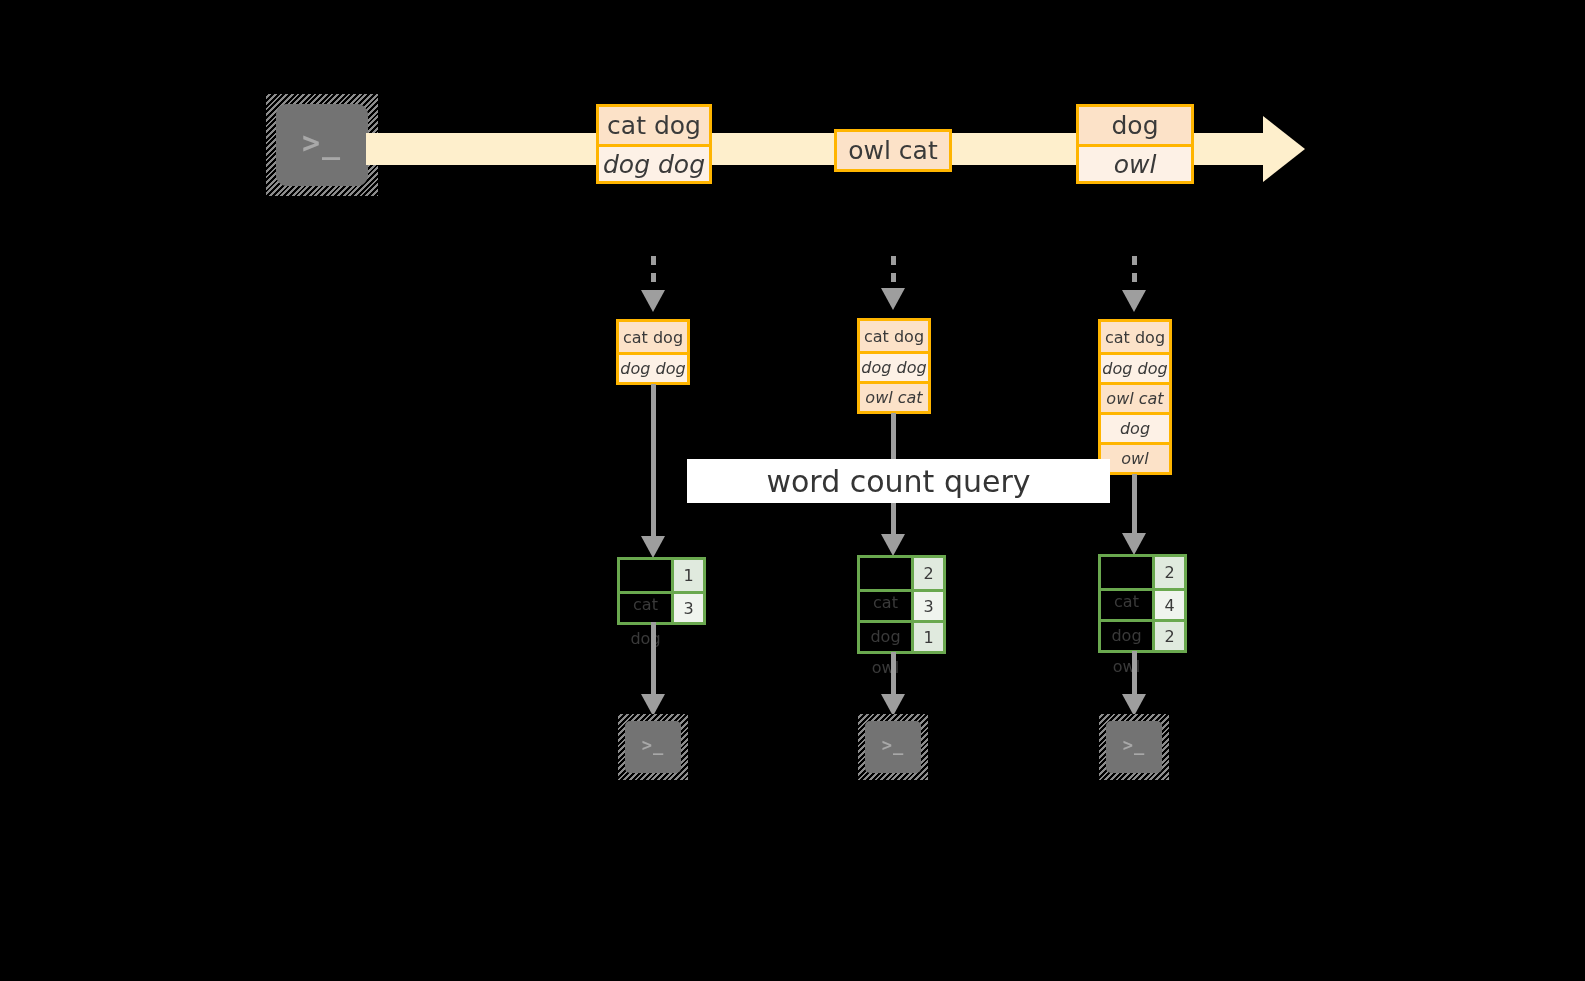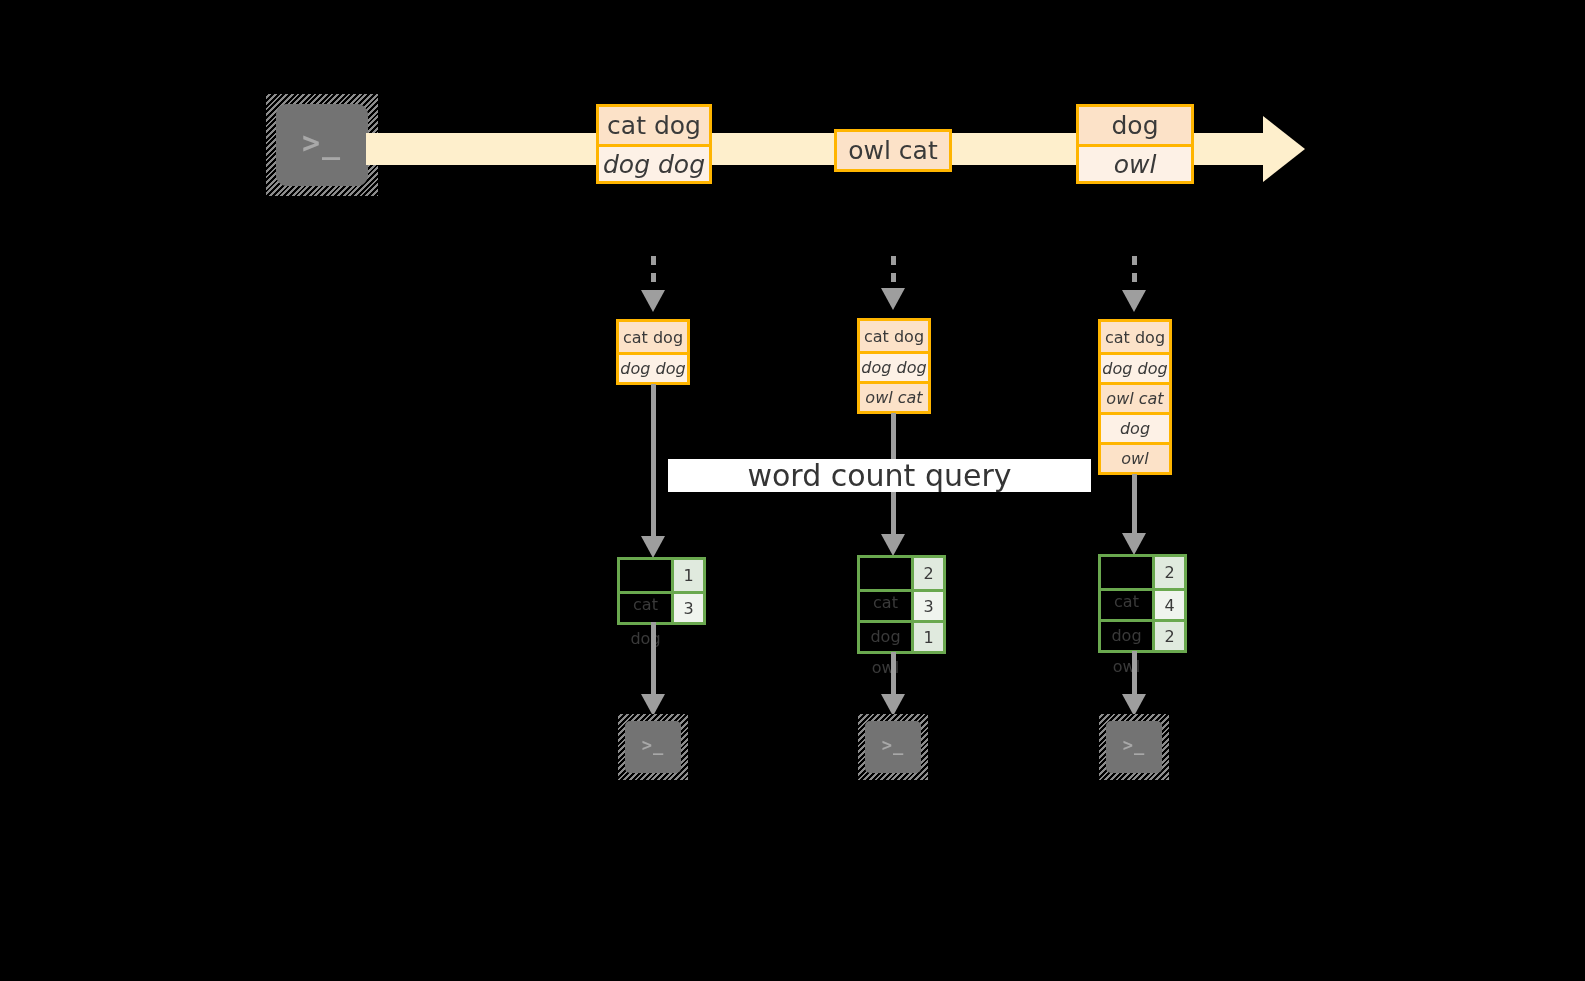--- a/index.html
+++ b/index.html
@@ -278,17 +278,17 @@
   </div>
 
   <div class="vline" style="left:1132px; top:651px; height:51px;"></div>
   <div class="vhead" style="left:1122px; top:694px;"></div>
 
   <div class="terminal small" style="left:1099px; top:714px; width:70px; height:66px;">
     <div class="inner"></div>
     <div class="glyph">&gt;_</div>
   </div>
 
-  <div class="query-band" style="left:668px; top:459px; width:423px; height:33px;align-items:center;">
+  <div class="query-band" style="left:687px; top:459px; width:423px; height:44px;align-items:center;">
     <span class="label">word count query</span>
   </div>
 
 </div>
 
 </body></html>

